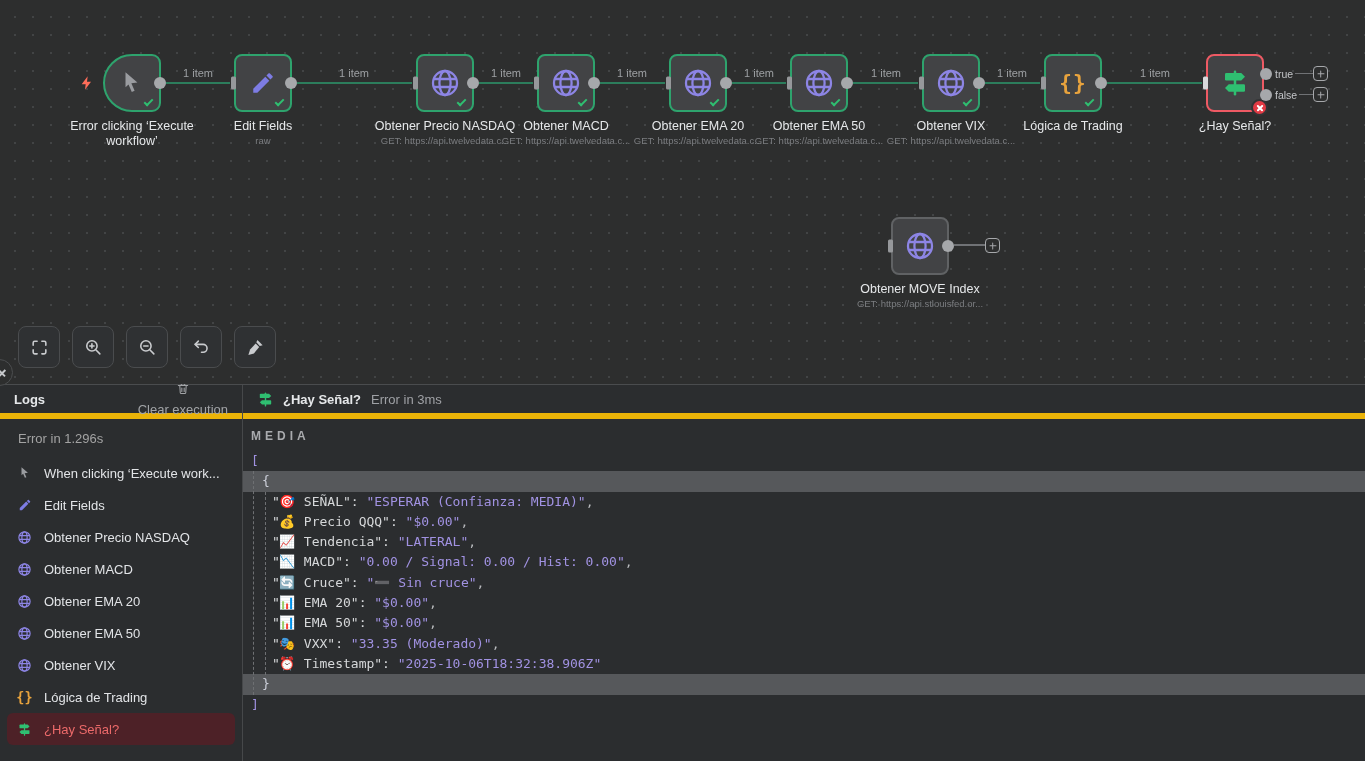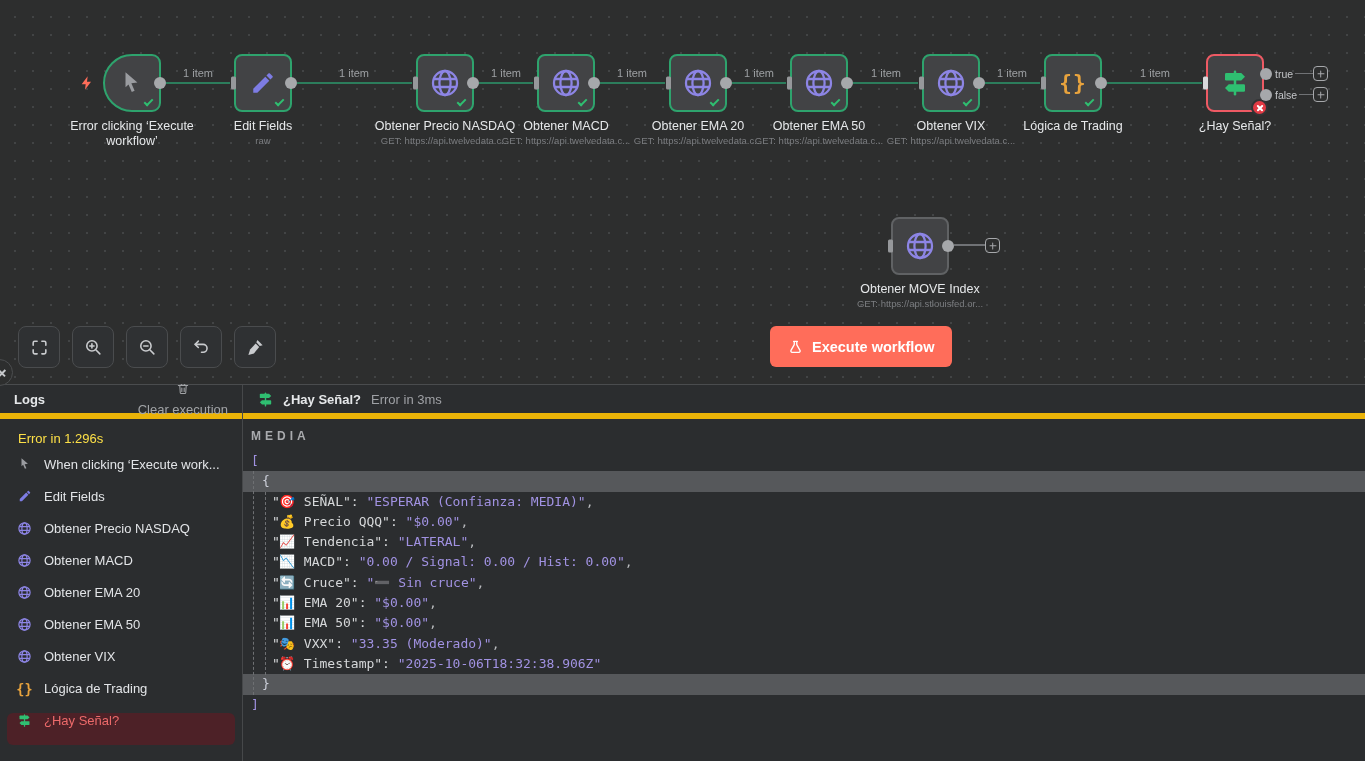--- a/index.html
+++ b/index.html
@@ -112,24 +112,24 @@
     height:34px; flex:none; display:flex; align-items:center;
     padding:0 14px; border-bottom:6px solid #eab308;
   }
   .logs-title { font-size:13px; font-weight:700; color:#e6e8ea; }
   .clear-btn {
     margin-left:auto; display:flex; align-items:center; gap:6px;
     background:none; border:none; padding:0; color:#a2a4a7; font-size:13px;
     font-family:"Liberation Sans",sans-serif;
     flex-direction:column;
   }
-  .logs-summary { padding:12px 18px 6px; font-size:13px; color:#fde047; }
+  .logs-summary { padding:12px 18px 6px; font-size:13px; color:#a3a3a3; }
   .log-list { padding-top:5px; }
   .log-item {
-    height:32px; display:flex; align-items:flex-start; gap:11px;
+    height:32px; display:flex; align-items:center; gap:11px;
     margin:0 7px; padding:0 9px; border-radius:6px;
     font-size:13px; font-weight:500; color:#e2e4e7;
   }
   .log-item .li-icon { width:17px; display:flex; justify-content:center; flex:none; }
   .log-item.selected { background:#4d2127; color:#ec6a6a; }
   .details-col { flex:1; min-width:0; display:flex; flex-direction:column; }
   .dh-name { font-size:13px; font-weight:700; color:#e6e8ea; margin-left:9px; }
   .dh-status { font-size:13px; color:#9fa1a5; margin-left:10px; }
   .details-body { flex:1; padding-top:10px; overflow:hidden; }
   .input-label {
@@ -356,26 +356,20 @@
         </svg>
     </button>
     <button class="tbtn">
       <svg width="19" height="19" viewBox="0 0 24 24" fill="#c9cbce">
           <path d="M14.5 2.5 21 9l-3.6 1L13 5.5z"></path>
           <path d="M12.2 6.8 16.7 11.3 10 19.5 3 21.5 5.2 14.5z"></path>
         </svg>
     </button>
   </div>
 
-  <button class="execute-btn">
-    <svg width="15" height="16" viewBox="0 0 24 24" fill="none" stroke="#ffffff" stroke-width="2.1" stroke-linecap="round" stroke-linejoin="round">
-        <path d="M9 3h6M10 3v5.2L4.8 17.5A2 2 0 0 0 6.6 20.5h10.8a2 2 0 0 0 1.8-3L14 8.2V3"></path>
-      </svg>
-    <span>Execute workflow</span>
-  </button>
 
   <span class="collapse-btn"></span>
 </div>
 
 <div class="bottom">
 
   <div class="logs-col">
     <div class="col-header">
       <span class="logs-title">Logs</span>
       <button class="clear-btn">

